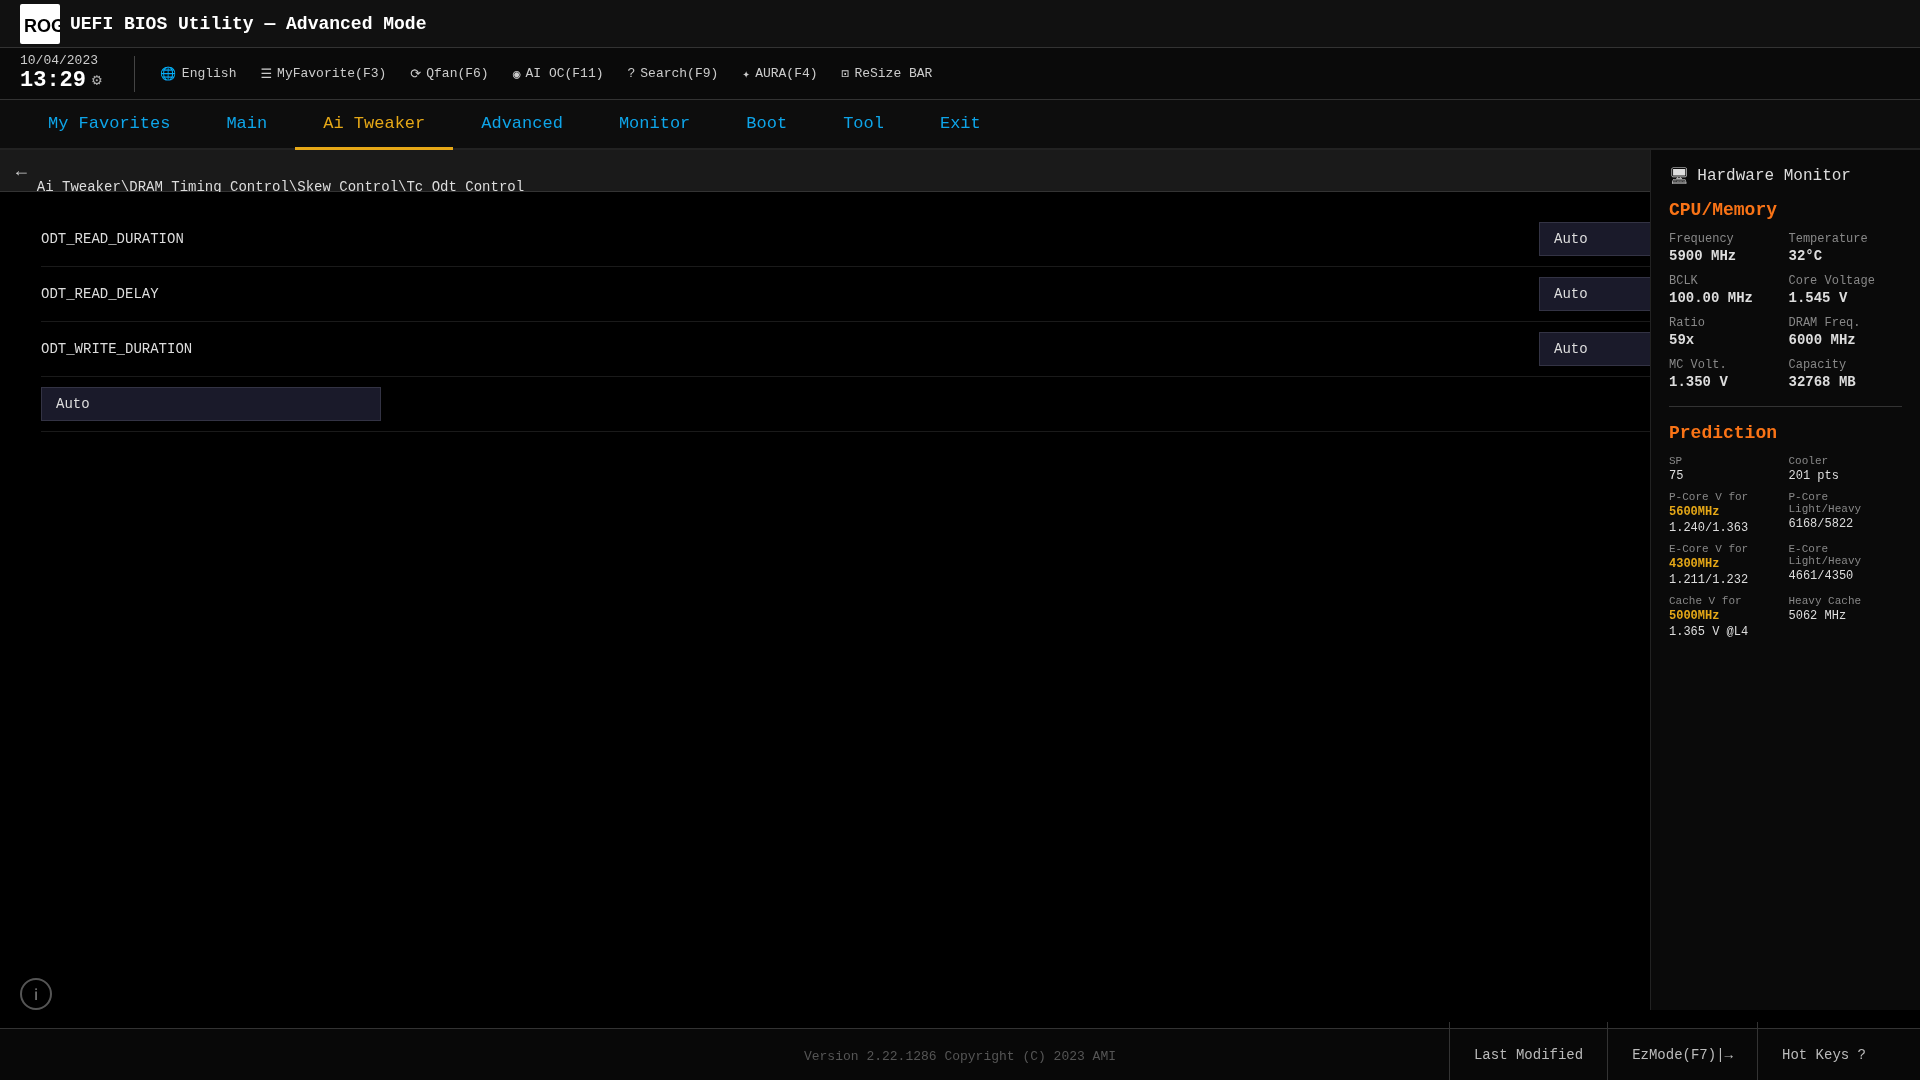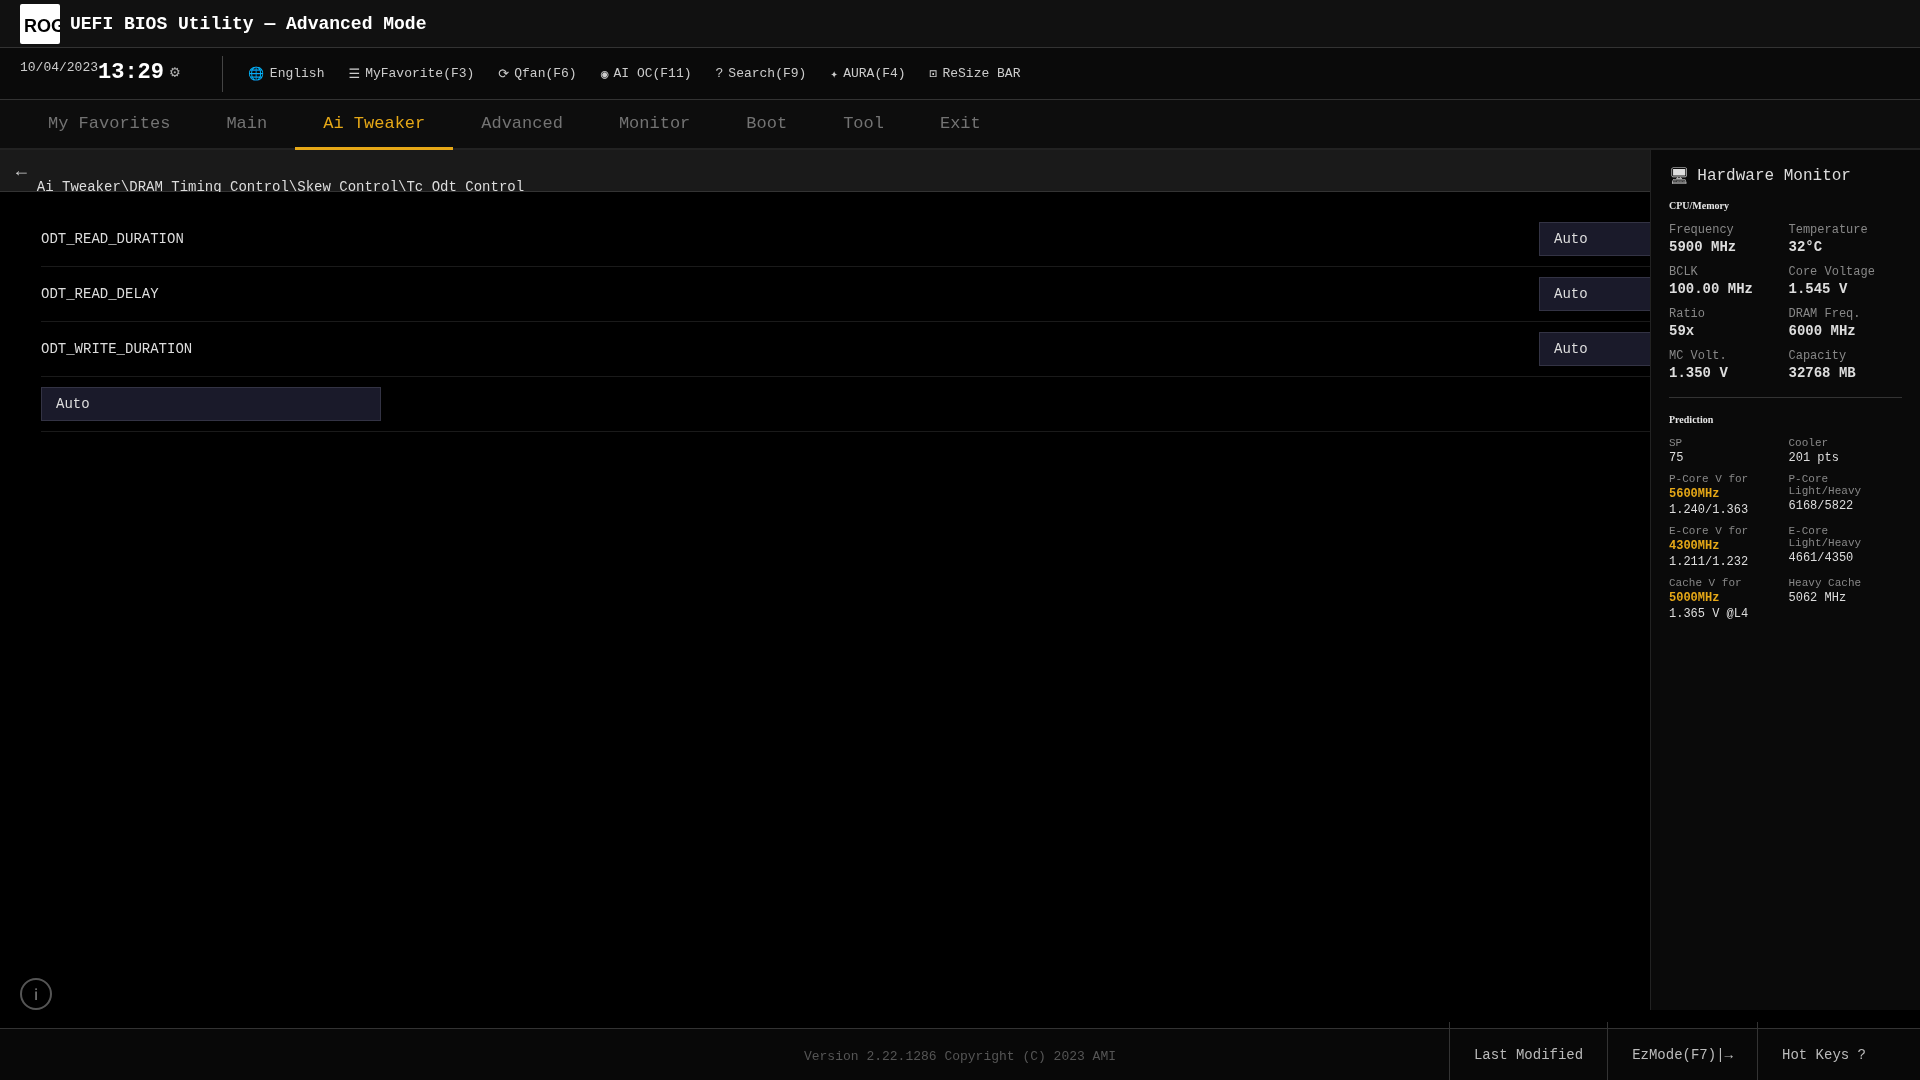--- a/index.html
+++ b/index.html
@@ -42,23 +42,23 @@
       align-items: center;
       background: #0a0a0a;
       padding: 0 20px;
       height: 52px;
       border-bottom: 1px solid #333;
       gap: 4px;
     }
     .datetime {
       color: #ccc;
       font-size: 13px;
-      margin-right: 26px;
-      display: flex;
-      flex-direction: row;
+      margin-right: 16px;
+      display: flex;
+      flex-direction: column;
       line-height: 1.2;
       justify-content: center;
     }
     .datetime .time {
       font-size: 22px;
       color: #fff;
       font-weight: bold;
     }
     .toolbar-divider {
       width: 1px;
@@ -80,21 +80,21 @@
     
     #nav {
       display: flex;
       align-items: center;
       background: #0d0d0d;
       height: 50px;
       border-bottom: 2px solid #222;
       padding: 0 20px;
     }
     .nav-item {
-      color: #737373;
+      color: #0ea5e9;
       font-size: 17px;
       padding: 0 28px;
       height: 50px;
       display: flex;
       align-items: center;
       cursor: pointer;
       border-bottom: 3px solid transparent;
       margin-bottom: -2px;
     }
     .nav-item.active {
@@ -115,26 +115,25 @@
     }
     #hw-monitor .hw-title {
       display: flex;
       align-items: center;
       gap: 8px;
       font-size: 16px;
       color: #ddd;
       margin-bottom: 14px;
     }
     .hw-section-title {
-      color: #e5e5e5;
-      font-size: 10px;
+      color: #f97316;
+      font-size: 18px;
       font-weight: bold;
       margin-bottom: 12px;
       margin-top: 4px;
-      font-family: Liberation Serif, serif;
     }
     .hw-divider {
       border: none;
       border-top: 1px solid #333;
       margin: 16px 0;
     }
     .hw-grid {
       display: grid;
       grid-template-columns: 1fr 1fr;
       gap: 10px 6px;

